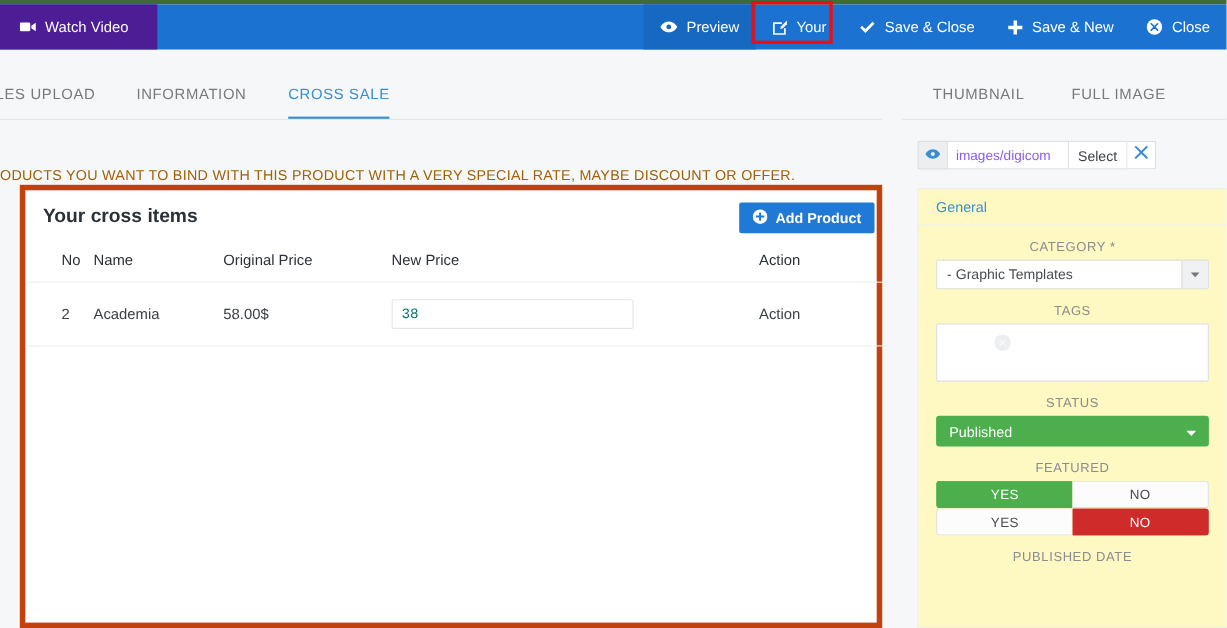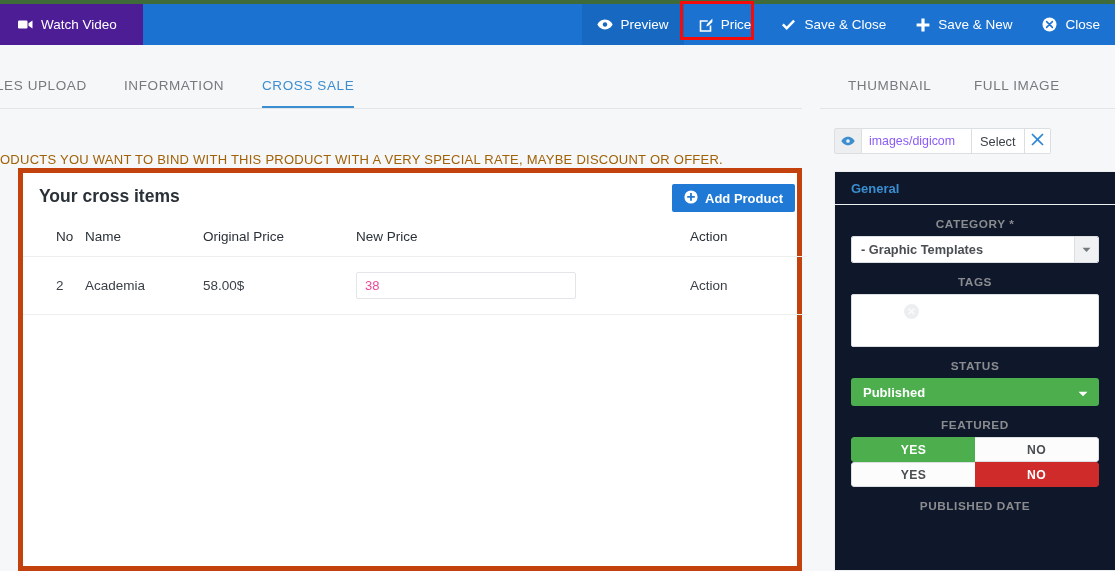--- a/index.html
+++ b/index.html
@@ -149,22 +149,22 @@
   .c-orig { width: 153px; }
   .c-new { width: 334px; }
   .c-act { width: 117px; }
 
   input.price {
     width: 220px; height: 27px;
     border: 1px solid #e3e5e8;
     border-radius: 2px;
     padding: 0 8px;
     font-size: 13px;
-    color: #ec4899;
-    font-family: Liberation Sans, sans-serif;
+    color: #0f766e;
+    font-family: Liberation Mono, monospace;
     background: #fff;
     outline: none;
   }
 
   
   #side {
     position: absolute;
     top: 58px; left: 820px;
     width: 295px; height: 513px;
   }
@@ -226,24 +226,23 @@
     display: flex; align-items: center; justify-content: center;
     width: 26px;
     border-radius: 0 2px 2px 0;
     cursor: pointer;
   }
 
   #panel {
     position: absolute;
     top: 113px; left: 14px;
     width: 281px; height: 400px;
-    background: #0f172a;
+    background: #fef9c3;
     border: 1px solid #eceef0;
     border-right: none;
-    font-weight: bold;
   }
   #panel-head {
     height: 33px;
     border-bottom: 1px solid #eceef0;
     display: flex; align-items: center;
     padding-left: 16px;
     font-size: 13px;
     color: #3b8ed0;
   }
   #panel-body { padding: 12px 16px 0 16px; text-align: center; }
@@ -358,21 +357,21 @@
 
   <div id="save-wrap">
     <div id="save-highlight"></div>
     <div class="tb-btn">
       <span class="ico">
         <svg width="14" height="14" viewBox="0 0 14 14">
             <path d="M0.7 2.2h8.1v1.6H2.3v8.4h8.4V7.6h1.6v6.1H0.7z" fill="#fff"></path>
             <path d="M13.4 0.6 L8.1 5.9 L7.3 8.4 L9.8 7.6 L13.4 4.0 Z" fill="#fff"></path>
           </svg>
       </span>
-      <span>Price</span>
+      <span>Your</span>
     </div>
   </div>
 
   <div class="tb-btn">
     <span class="ico">
       <svg width="15" height="12" viewBox="0 0 15 12">
           <path d="M1 6.2 L2.7 4.4 L5.7 7.4 L12.2 0.8 L14 2.6 L5.7 11 Z" fill="#fff"></path>
         </svg>
     </span>
     <span>Save &amp; Close</span>

